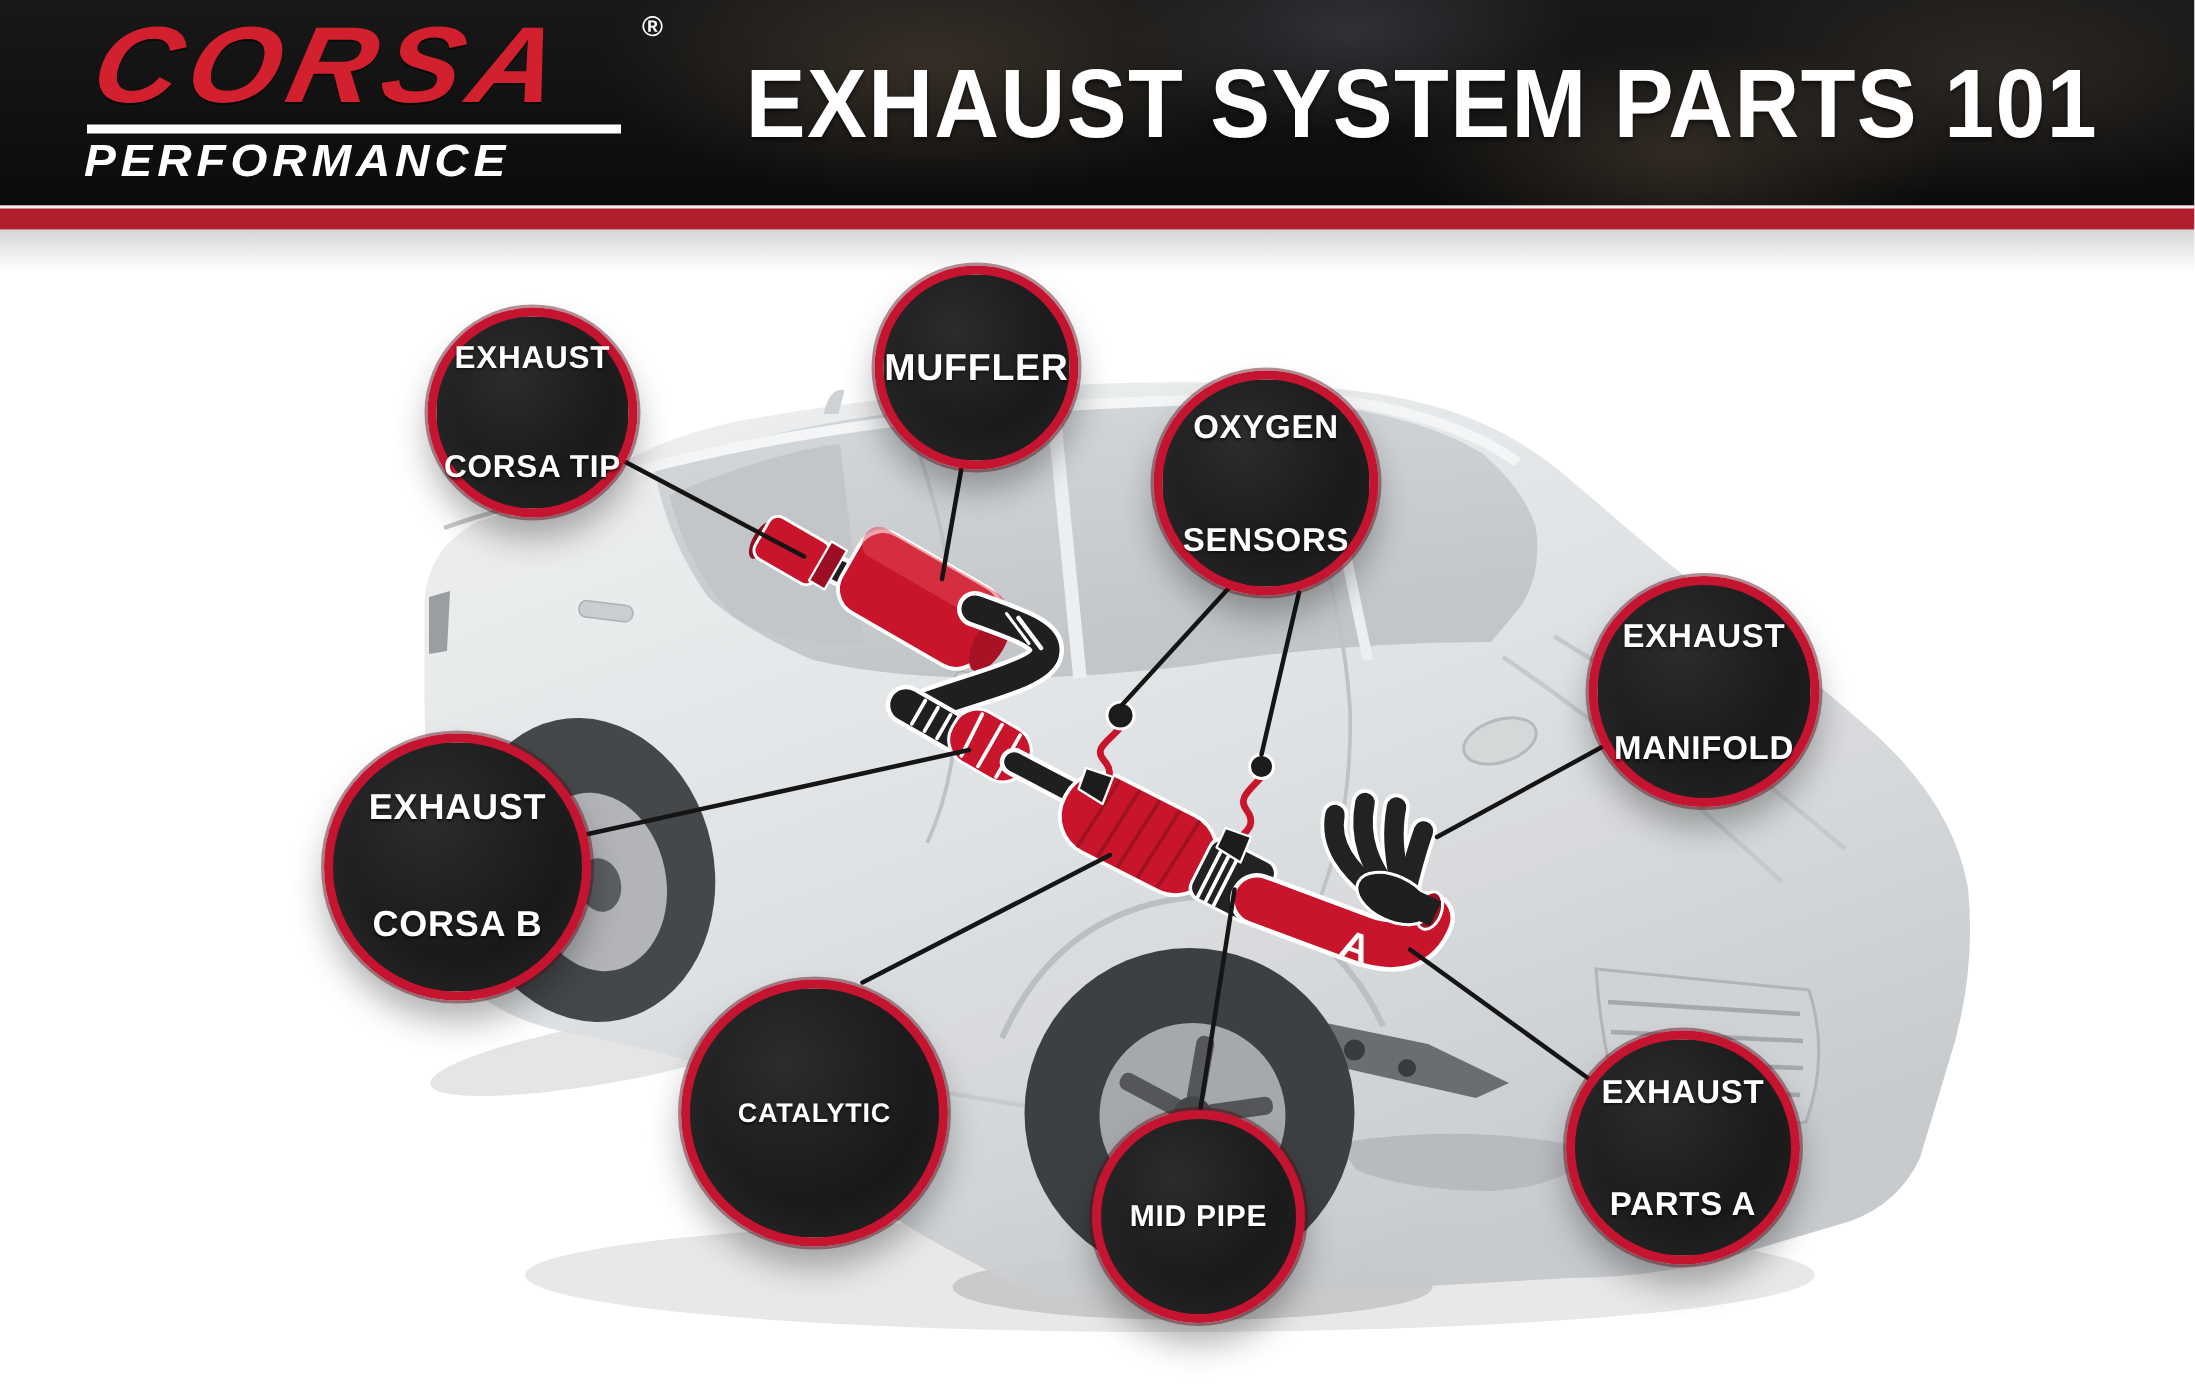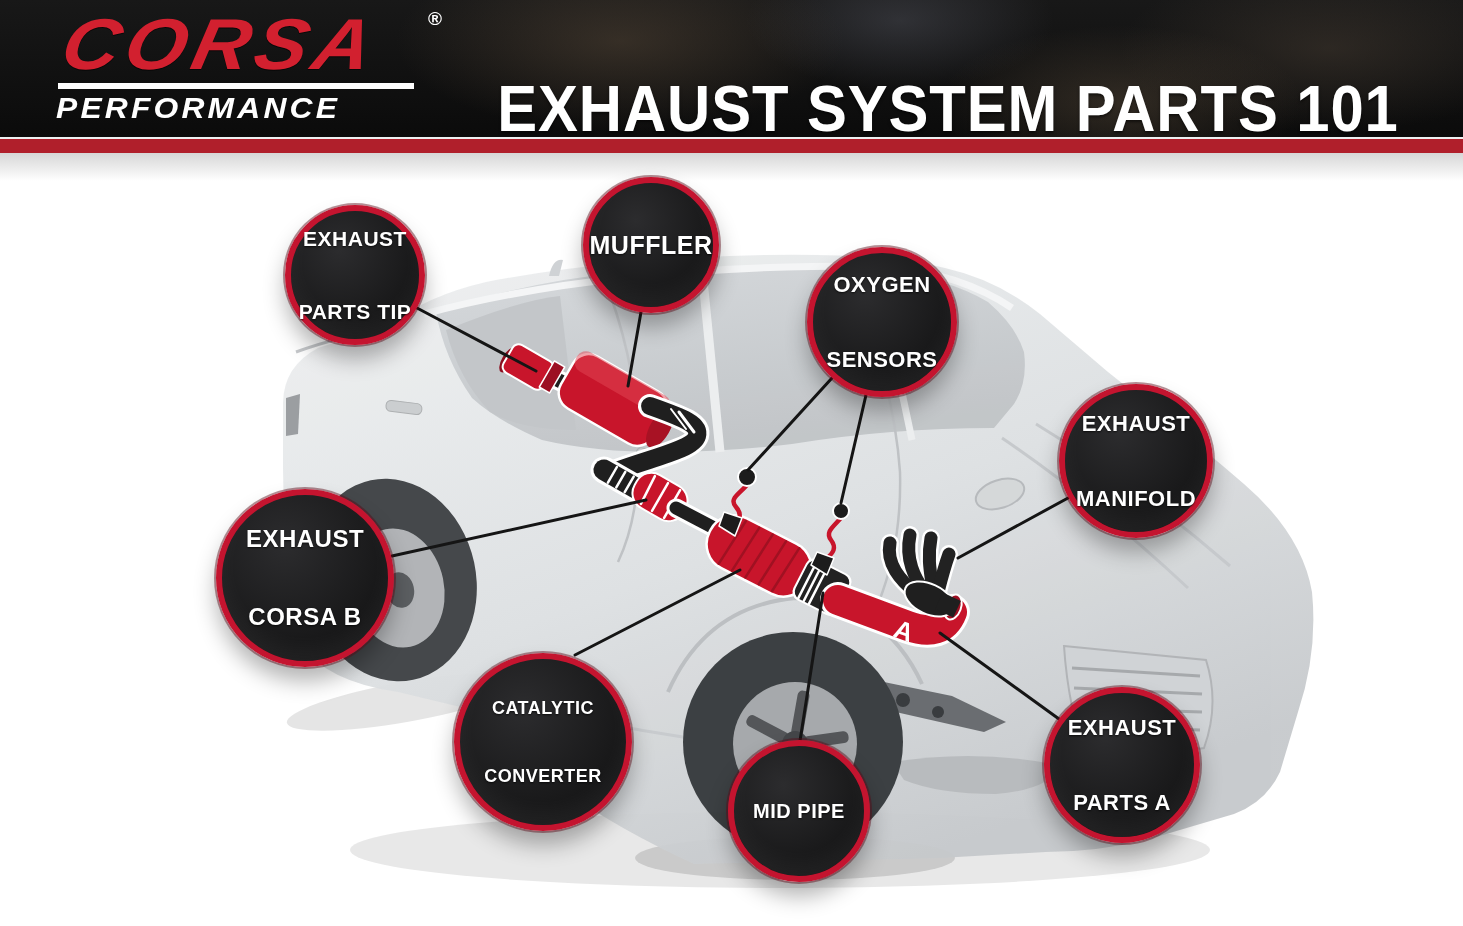--- a/index.html
+++ b/index.html
@@ -27,21 +27,21 @@
     text-shadow:0 1px 0 rgba(0,0,0,.6);
   }
   .reg-mark{position:absolute;top:0px;right:-6px;font-size:19px;color:#ffffff;font-weight:bold;}
   .brand-underline{width:356px;height:6px;background:#ffffff;margin:3px 0 4px 2px;}
   .brand-sub{
     display:inline-block;font-size:30px;font-weight:bold;font-style:italic;color:#ffffff;
     letter-spacing:3px;transform:scaleX(1.06);transform-origin:left center;line-height:1;
   }
   .page-title-wrap{
     position:absolute;left:450px;right:18px;top:0;height:137px;
-    display:flex;align-items:center;justify-content:center;margin-top:40px;
+    display:flex;align-items:center;justify-content:center;
   }
   .page-title{
     font-size:65px;font-weight:bold;color:#ffffff;letter-spacing:1px;white-space:nowrap;
     transform:scaleX(.92);text-shadow:0 2px 3px rgba(0,0,0,.55);
   }
   .red-stripe{
     position:absolute;left:0;top:137px;width:1463px;height:16px;z-index:3;
     background:#b01f2b;border-top:2px solid #edf0f1;box-sizing:border-box;
   }
   .stripe-shadow{
@@ -246,45 +246,44 @@
     <line x1="1068" y1="498" x2="958" y2="558"></line>
     <line x1="392" y1="556" x2="646" y2="500"></line>
     <line x1="575" y1="655" x2="740" y2="570"></line>
     <line x1="800" y1="741" x2="823" y2="593"></line>
     <line x1="1059" y1="719" x2="940" y2="633"></line>
   </g>
 </svg>
 
 <div class="badge" style="left:285px;top:205px;width:140px;height:140px;font-size:21px;">
   <span>EXHAUST</span>
-  <span>PARTS TIP</span>
+  <span>CORSA TIP</span>
 </div>
 
 <div class="badge" style="left:583px;top:177px;width:136px;height:136px;font-size:25px;">
   <span>MUFFLER</span>
 </div>
 
-<div class="badge" style="left:807px;top:247px;width:150px;height:150px;font-size:22px;">
+<div class="badge" style="left:769px;top:247px;width:150px;height:150px;font-size:22px;">
   <span>OXYGEN</span>
   <span>SENSORS</span>
 </div>
 
 <div class="badge" style="left:1059px;top:384px;width:154px;height:154px;font-size:22px;">
   <span>EXHAUST</span>
   <span>MANIFOLD</span>
 </div>
 
 <div class="badge" style="left:216px;top:489px;width:178px;height:178px;font-size:24px;">
   <span>EXHAUST</span>
   <span>CORSA B</span>
 </div>
 
 <div class="badge" style="left:454px;top:653px;width:178px;height:178px;font-size:18px;">
   <span>CATALYTIC</span>
-  <span>CONVERTER</span>
 </div>
 
 <div class="badge" style="left:728px;top:740px;width:142px;height:142px;font-size:20px;">
   <span>MID PIPE</span>
 </div>
 
 <div class="badge" style="left:1044px;top:687px;width:156px;height:156px;font-size:22px;">
   <span>EXHAUST</span>
   <span>PARTS A</span>
 </div>

